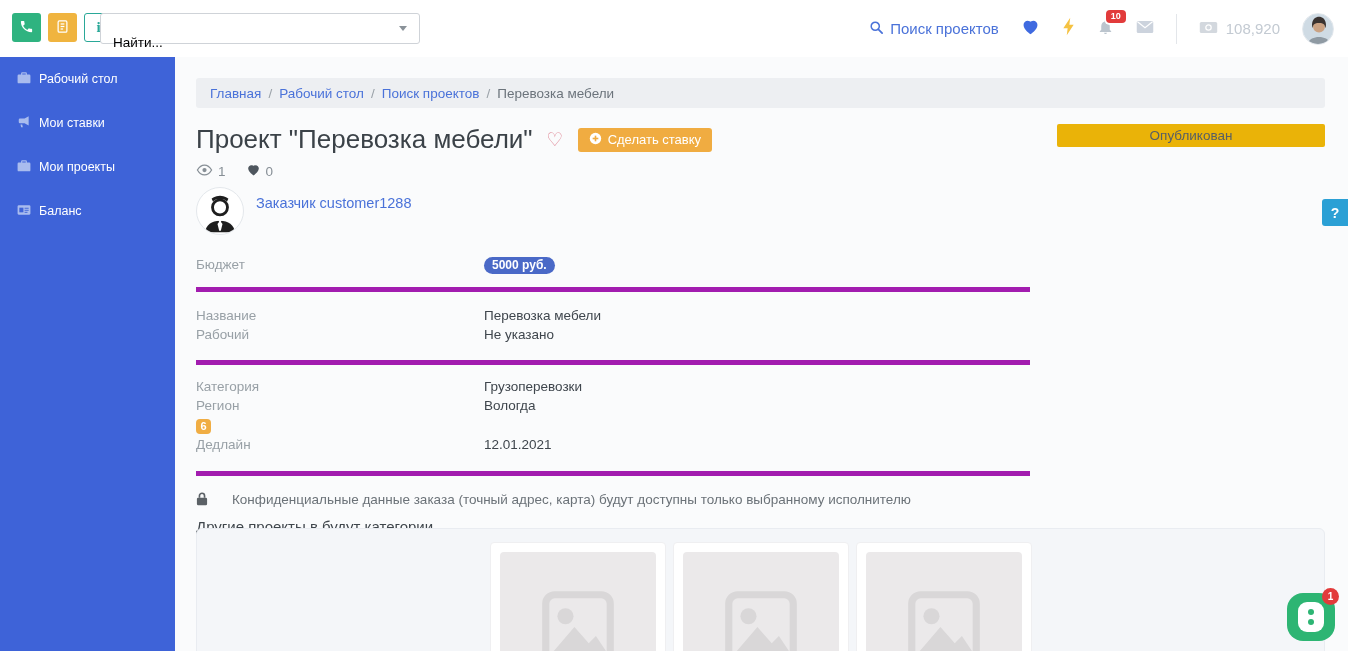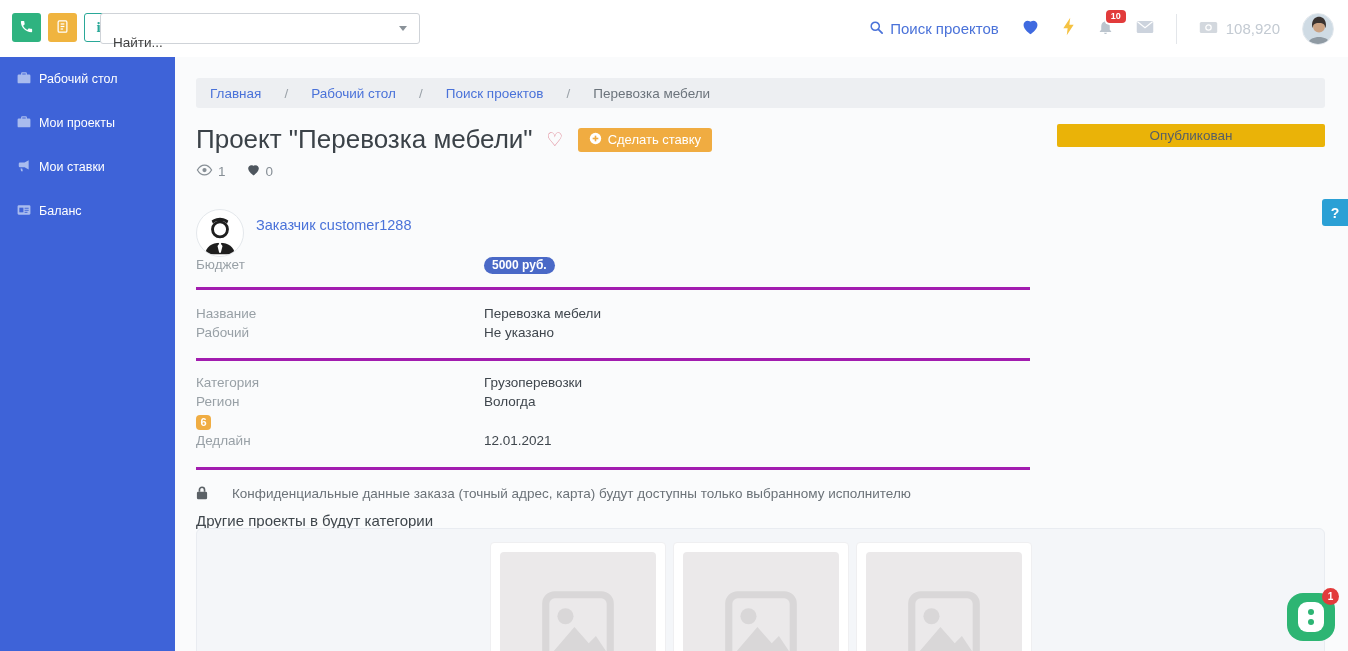--- a/index.html
+++ b/index.html
@@ -6,59 +6,59 @@
   html,body { width:1348px; height:651px; overflow:hidden; font-family:"Liberation Sans","DejaVu Sans",sans-serif; background:#ffffff; }
 
   
   .header { position:absolute; left:0; top:0; width:1348px; height:57px; background:#ffffff; z-index:30; }
   .hdr-left { position:absolute; left:12px; top:13px; display:flex; align-items:center; gap:7px; }
   .qbtn { width:29px; height:29px; border-radius:3px; display:flex; align-items:center; justify-content:center; cursor:pointer; border:none; }
   .qbtn-phone { background:#2fb380; }
   .qbtn-docs  { background:#f0b43f; }
   .qbtn-info  { background:#ffffff; border:1px solid #2aa898; color:#2aa898; font-weight:bold; font-size:15px; font-family:"Liberation Serif",serif; }
   .search-select { position:absolute; left:100px; top:13px; width:320px; height:31px; border:1px solid #cfd3d8; border-radius:3px; background:#fff; display:flex; align-items:center; padding:0 12px; cursor:pointer; }
-  .search-select .ph { color:#404040; font-size:13.5px; flex:1;margin-top:28px; }
+  .search-select .ph { color:#000000; font-size:13.5px; flex:1;margin-top:28px; }
   .caret { width:0; height:0; border-left:4px solid transparent; border-right:4px solid transparent; border-top:5px solid #8a9299; }
 
   .hdr-right { position:absolute; right:14px; top:0; height:57px; display:flex; align-items:center; gap:22px; }
   .hdr-search-link { display:flex; align-items:center; gap:6px; color:#4a72d9; font-size:15px; cursor:pointer; }
   .icon-btn { position:relative; cursor:pointer; display:flex; align-items:center; }
   .red-badge { position:absolute; top:-8px; right:-12px; background:#e23b3b; color:#fff; font-size:9px; font-weight:bold; border-radius:4px; padding:2px 5px; line-height:1; box-shadow:0 0 0 2px #fff; }
   .hdr-divider { width:1px; height:30px; background:#e3e6ea; }
   .balance { display:flex; align-items:center; gap:8px; color:#c3cad2; font-size:15px; cursor:pointer; }
   .hdr-avatar { width:32px; height:32px; border-radius:50%; overflow:hidden; cursor:pointer; border:1px solid #e2e7ec; }
 
   
   .sidebar { position:absolute; left:0; top:57px; width:175px; height:594px; background:#3e63d8; z-index:20; }
   .side-item { height:44px; display:flex; align-items:center; gap:8px; padding-left:17px; cursor:pointer; }
   .side-item span.lbl { color:#ffffff; font-size:12.5px; }
   .side-item svg { flex:0 0 auto; }
 
   
   .main { position:absolute; left:175px; top:57px; width:1173px; height:594px; background:#fafbfc; overflow:hidden; }
 
-  .breadcrumb-bar { position:absolute; left:21px; top:21px; width:1129px; height:30px; background:#edeff2; border-radius:3px; display:flex; align-items:center; padding:0 14px; font-size:13.5px; gap:23px; }
+  .breadcrumb-bar { position:absolute; left:21px; top:21px; width:1129px; height:30px; background:#edeff2; border-radius:3px; display:flex; align-items:center; padding:0 14px; font-size:13.5px; gap:7px; }
   .breadcrumb-bar a { color:#4a72d9; text-decoration:none; cursor:pointer; }
   .bc-sep { color:#9aa1a8; }
   .bc-current { color:#6c747c; }
 
   .title-row { position:absolute; left:21px; top:67px; display:flex; align-items:center; gap:14px; }
   .page-title { font-size:26px; font-weight:400; color:#3b4248; }
   .title-heart { font-size:19px; color:#e08d9b; cursor:pointer; line-height:1; }
   .bid-btn { background:#f0ac41; border:none; border-radius:3px; height:24px; padding:0 11px; display:flex; align-items:center; gap:6px; color:#ffffff; font-size:13px; cursor:pointer; }
 
   .stats-row { position:absolute; left:21px; top:106px; display:flex; align-items:center; gap:20px; color:#878f96; font-size:13.5px; }
   .stat { display:flex; align-items:center; gap:5px; }
 
-  .customer-row { position:absolute; left:21px; top:152px; display:flex; align-items:center; gap:12px; }
+  .customer-row { position:absolute; left:21px; top:130px; display:flex; align-items:center; gap:12px; }
   .cust-avatar { width:48px; height:48px; border-radius:50%; background:#ffffff; border:1px solid #e4e8ec; overflow:hidden; display:flex; align-items:flex-end; justify-content:center; }
   .cust-link { color:#4a72d9; font-size:14.5px; text-decoration:none; cursor:pointer; align-self:flex-start; margin-top:8px; }
 
   .details { position:absolute; left:21px; top:190px; width:834px; }
-  .dgroup { border-bottom:3px solid #a21caf; }
+  .dgroup { border-bottom:5px solid #a21caf; }
   .dgroup-1 { padding:8px 0 12px 0; }
   .dgroup-2 { padding:14px 0 15px 0; }
   .dgroup-3 { padding:12px 0 16px 0; }
   .drow { display:flex; align-items:flex-start; line-height:19.5px; font-size:13.5px; }
   .drow .lbl { width:288px; flex:0 0 288px; color:#98a0a6; }
   .drow .val { color:#3f464d; }
   .badge-blue { display:inline-block; background:#4a69c7; color:#ffffff; font-size:12px; font-weight:bold; border-radius:9px; padding:1px 8px 2px; line-height:14px; }
   .badge-yellow { display:inline-block; background:#f0ad43; color:#fff; font-size:11px; font-weight:bold; border-radius:4px; min-width:15px; text-align:center; padding:1px 3px 2px; line-height:12px; }
 
   .conf-note { margin-top:16px; display:flex; gap:24px; color:#6b7278; font-size:13.5px; }
@@ -177,32 +177,32 @@
     <span>
       <svg width="14" height="13" viewBox="0 0 24 22">
           <path fill="#a9bcee" d="M9 2h6a2 2 0 0 1 2 2v2h4a2 2 0 0 1 2 2v11a2 2 0 0 1-2 2H3a2 2 0 0 1-2-2V8a2 2 0 0 1 2-2h4V4a2 2 0 0 1 2-2zm0 4h6V4H9v2z"></path>
         </svg>
     </span>
     <span class="lbl">Рабочий стол</span>
   </div>
   <div class="side-item">
     <span>
       <svg width="14" height="13" viewBox="0 0 24 22">
-          <path fill="#a9bcee" d="M9 2h6a2 2 0 0 1 2 2v2h4a2 2 0 0 1 2 2v11a2 2 0 0 1-2 2H3a2 2 0 0 1-2-2V8a2 2 0 0 1 2-2h4V4a2 2 0 0 1 2-2zm0 4h6V4H9v2z"></path>
-        </svg>
-    </span>
-    <span class="lbl">Мои проекты</span>
+          <path fill="#a9bcee" d="M20 2v16l-7-4H5a2 2 0 0 1-2-2V8a2 2 0 0 1 2-2h8l7-4zM6 16h3l1 5H7l-1-5z"></path>
+        </svg>
+    </span>
+    <span class="lbl">Мои ставки</span>
   </div>
   <div class="side-item">
     <span>
       <svg width="14" height="13" viewBox="0 0 24 22">
-          <path fill="#a9bcee" d="M20 2v16l-7-4H5a2 2 0 0 1-2-2V8a2 2 0 0 1 2-2h8l7-4zM6 16h3l1 5H7l-1-5z"></path>
-        </svg>
-    </span>
-    <span class="lbl">Мои ставки</span>
+          <path fill="#a9bcee" d="M9 2h6a2 2 0 0 1 2 2v2h4a2 2 0 0 1 2 2v11a2 2 0 0 1-2 2H3a2 2 0 0 1-2-2V8a2 2 0 0 1 2-2h4V4a2 2 0 0 1 2-2zm0 4h6V4H9v2z"></path>
+        </svg>
+    </span>
+    <span class="lbl">Мои проекты</span>
   </div>
   <div class="side-item">
     <span>
       <svg width="14" height="12" viewBox="0 0 24 20">
           <rect x="1" y="2" width="22" height="16" rx="2" fill="#a9bcee"></rect>
           <rect x="4" y="6" width="7" height="8" fill="#3e63d8"></rect>
           <line x1="13" y1="7" x2="20" y2="7" stroke="#3e63d8" stroke-width="1.6"></line>
           <line x1="13" y1="10.5" x2="20" y2="10.5" stroke="#3e63d8" stroke-width="1.6"></line>
           <line x1="13" y1="14" x2="18" y2="14" stroke="#3e63d8" stroke-width="1.6"></line>
         </svg>

